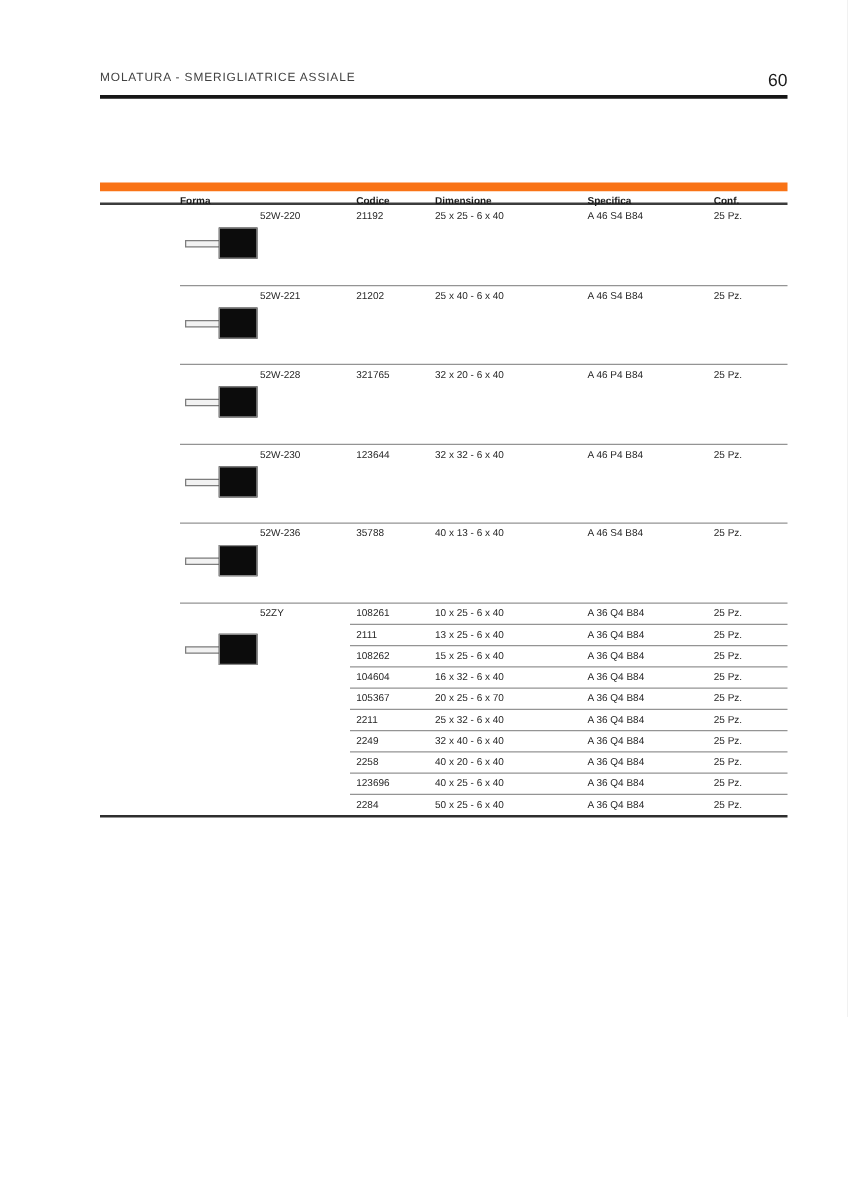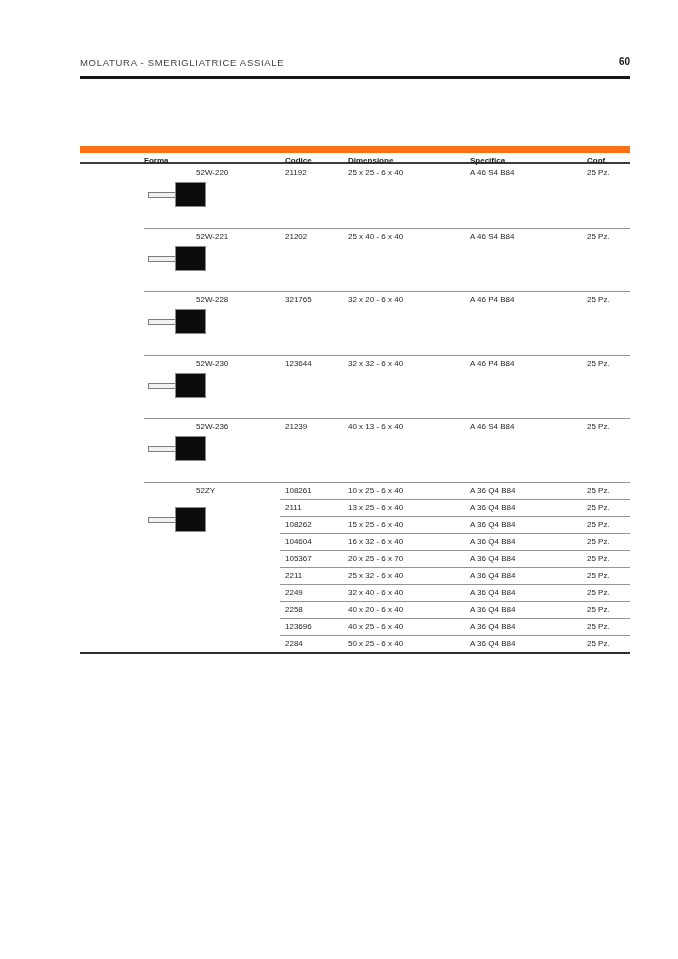--- a/index.html
+++ b/index.html
@@ -13,21 +13,21 @@
   }
 
   
   .doc-title {
     position:absolute; left:80px; top:57px;
     font-size:9.5px; letter-spacing:0.7px; color:#414141;
     white-space:nowrap;
   }
   .doc-page-num {
     position:absolute; right:48px; top:56px;
-    font-size:10px; font-weight:bold; color:#1a1a1a;
+    font-size:14px; font-weight:normal; color:#1a1a1a;
   }
   .doc-rule {
     position:absolute; left:80px; top:76px;
     width:550px; height:3px; background:#161616;
   }
 
   
   .catalog-table {
     position:absolute; left:80px; top:146px; width:550px;
   }
@@ -36,25 +36,25 @@
     border-top:7px solid #f97316;
     border-bottom:2px solid #3c3c3c;
     box-sizing:border-box;
   }
   .thead .col {
     position:absolute; top:3px;
     font-size:8px; font-weight:bold; color:#1c1c1c;
     white-space:nowrap;
   }
   .c-forma { left:64px; }
-  .c-name  { left:116px; }
+  .c-name  { left:128px; }
   .c-cod   { left:205px; }
   .c-dim   { left:268px; }
   .c-spec  { left:390px; }
-  .c-conf  { left:491px;margin-left:16px; }
+  .c-conf  { left:491px; }
 
   .group { position:relative; }
   .g-single { height:63.5px; }
 
   .sep {
     position:absolute; top:0; left:64px; right:0;
     height:1px; background:#949494;
   }
   .cell {
     position:absolute; top:4px;
@@ -149,21 +149,21 @@
       <span class="cell c-conf">25 Pz.</span>
       <div class="shape">
         <div class="shaft"></div>
         <div class="body"></div>
       </div>
     </div>
 
     <div class="group g-single">
       <div class="sep"></div>
       <span class="cell c-name">52W-236</span>
-      <span class="cell c-cod">21239</span>
+      <span class="cell c-cod">35788</span>
       <span class="cell c-dim">40 x 13 - 6 x 40</span>
       <span class="cell c-spec">A 46 S4 B84</span>
       <span class="cell c-conf">25 Pz.</span>
       <div class="shape">
         <div class="shaft"></div>
         <div class="body"></div>
       </div>
     </div>
 
     <div class="group g-multi">

